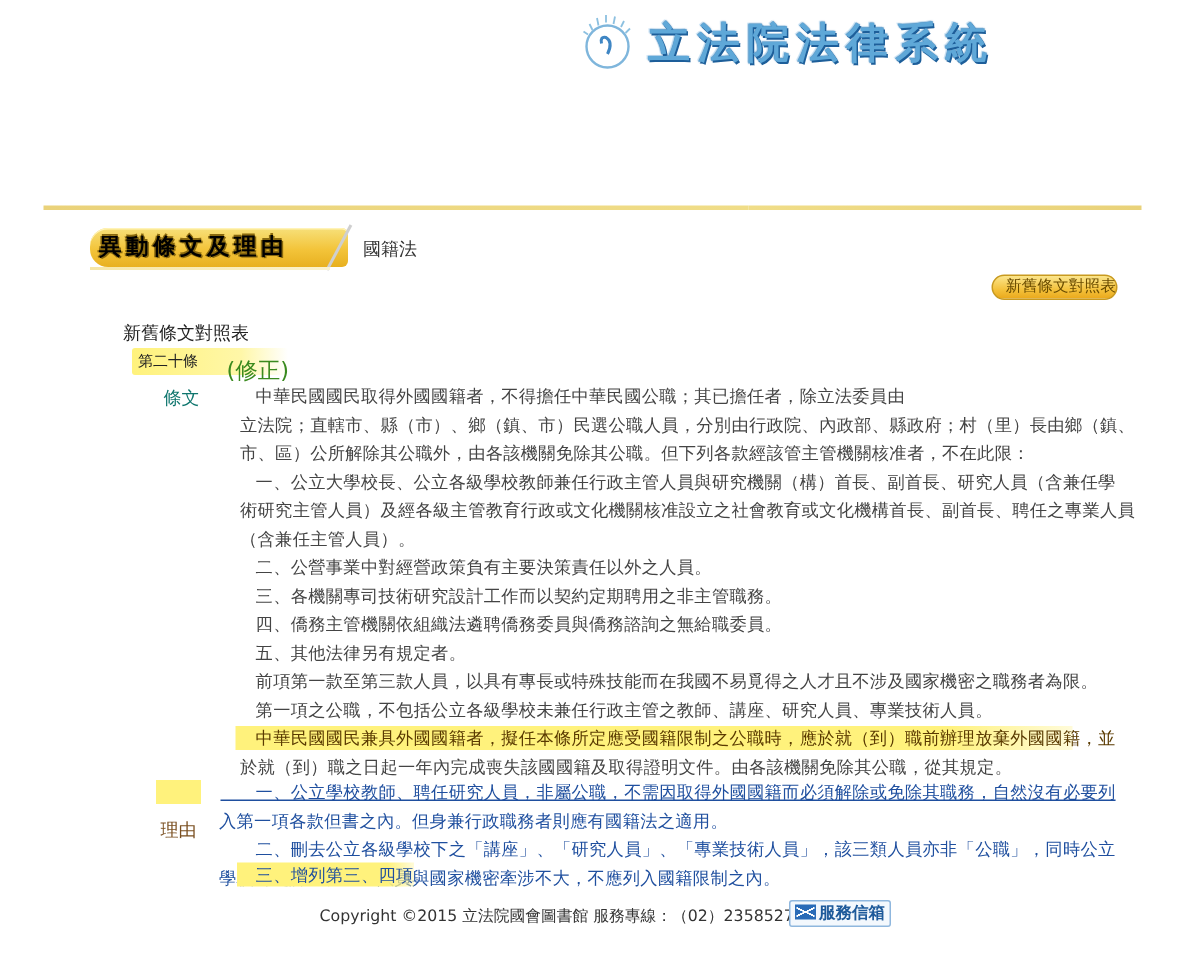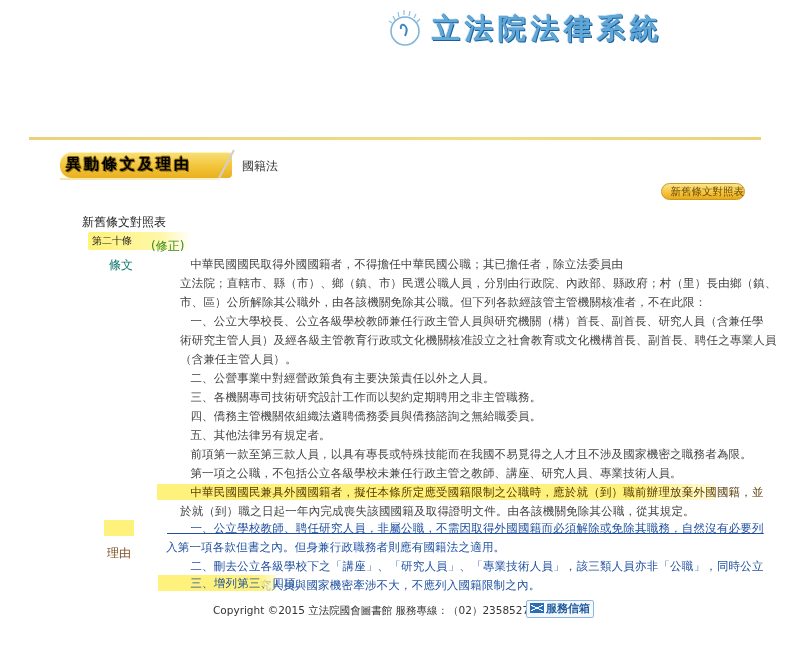--- a/index.html
+++ b/index.html
@@ -52,33 +52,33 @@
       white-space: nowrap; cursor: pointer;
     }
 
     .date-line { position: absolute; left: 82px; top: 214px; font-size: 12px; color: #222; }
     .article-title-hl {
       position: absolute; left: 88px; top: 232px; width: 104px; height: 18px;
       background: linear-gradient(90deg, #fff27c 0%, #fff7a8 70%, rgba(255,250,200,0) 100%);
       border-radius: 2px;
     }
     .article-title { position: absolute; left: 92px; top: 234px; font-size: 10px; color: #222; white-space: nowrap; }
-    .article-tag { position: absolute; left: 151px; top: 238px; font-size: 12px; color: #3a8a1e; white-space: nowrap; }
+    .article-tag { position: absolute; left: 151px; top: 238px; font-size: 15px; color: #3a8a1e; white-space: nowrap; }
 
     .section-label {
       position: absolute; font-size: 12px; color: #0f766e; white-space: nowrap;
     }
     .reason-label-hl {
       position: absolute; left: 104px; top: 498px; width: 30px; height: 16px;
       background: #fff27c;
     }
     .reason-label { color: #7a4f20; margin-top: 24px; }
 
     .text-line {
-      position: absolute; font-size: 11.5px; color: #444; white-space: nowrap; letter-spacing: 0.2px; margin-left: 20px;
+      position: absolute; font-size: 11.5px; color: #444; white-space: nowrap; letter-spacing: 0.2px;
     }
     .text-line.blue { color: #1f4f9f; }
     .hl-line {
       position: absolute; height: 16px;
       background: linear-gradient(90deg, #fff27c 0%, #fff27c 85%, rgba(255,245,160,0.4) 100%);
     }
     .hl-dark { color: #5a3a00; }
 
     .footer {
       position: absolute; left: 213px; top: 604px; font-size: 10.5px; color: #333; white-space: nowrap;

